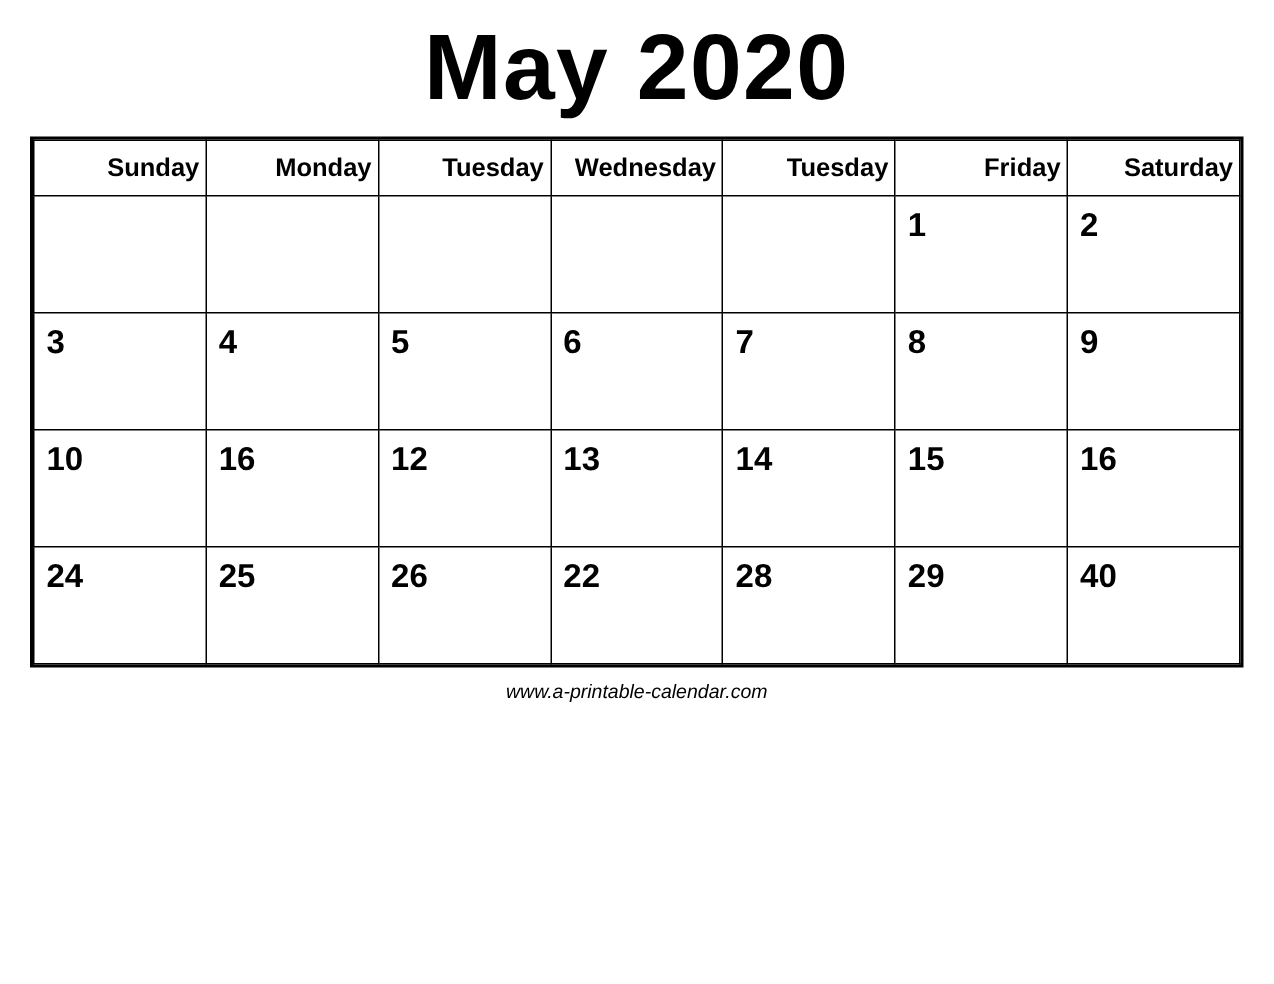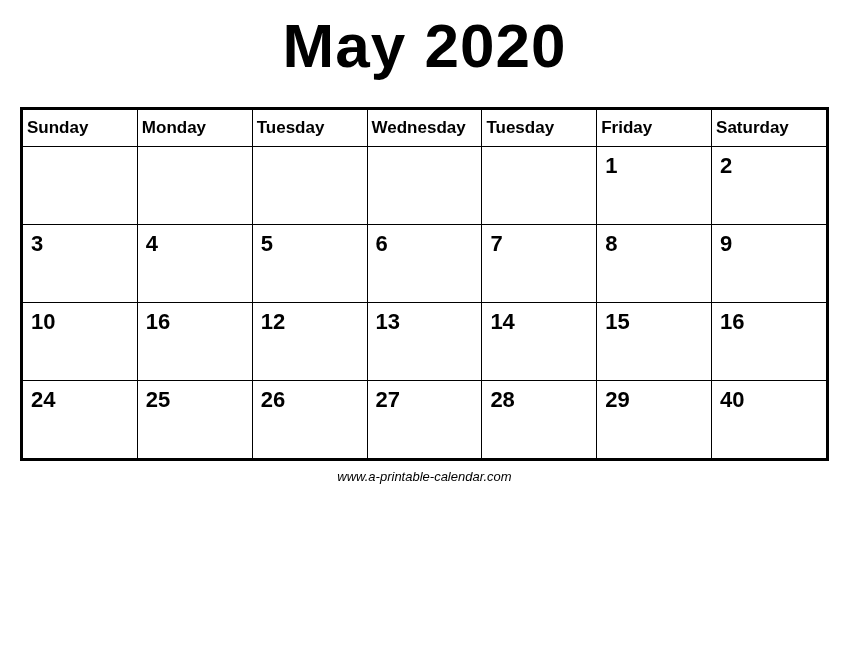--- a/index.html
+++ b/index.html
@@ -17,37 +17,37 @@
       flex-direction: column;
       align-items: center;
       justify-content: flex-start;
       padding: 10px 20px 5px 20px;
     }
 
     .page-title {
       font-size: 62px;
       font-weight: 900;
       color: #000000;
-      margin-bottom: 26px;
+      margin-bottom: 10px;
       letter-spacing: 1px;
     }
 
     .calendar-wrapper {
       width: 100%;
       border: 2px solid #000;
     }
 
     .calendar-table {
       width: 100%;
       border-collapse: collapse;
     }
 
     .calendar-table th {
       border: 1.5px solid #000;
-      text-align: left;
+      text-align: right;
       padding: 8px 4px;
       font-size: 17px;
       font-weight: bold;
       color: #000;
     }
 
     .calendar-table td {
       border: 1.5px solid #000;
       width: calc(100% / 7);
       height: 78px;
@@ -108,21 +108,21 @@
           <td>12</td>
           <td>13</td>
           <td>14</td>
           <td>15</td>
           <td>16</td>
         </tr>
         <tr>
           <td>24</td>
           <td>25</td>
           <td>26</td>
-          <td>27</td>
+          <td>22</td>
           <td>28</td>
           <td>29</td>
           <td>40</td>
         </tr>
       </tbody>
   </table>
 </div>
 
 <div class="footer-text">www.a-printable-calendar.com</div>
 

